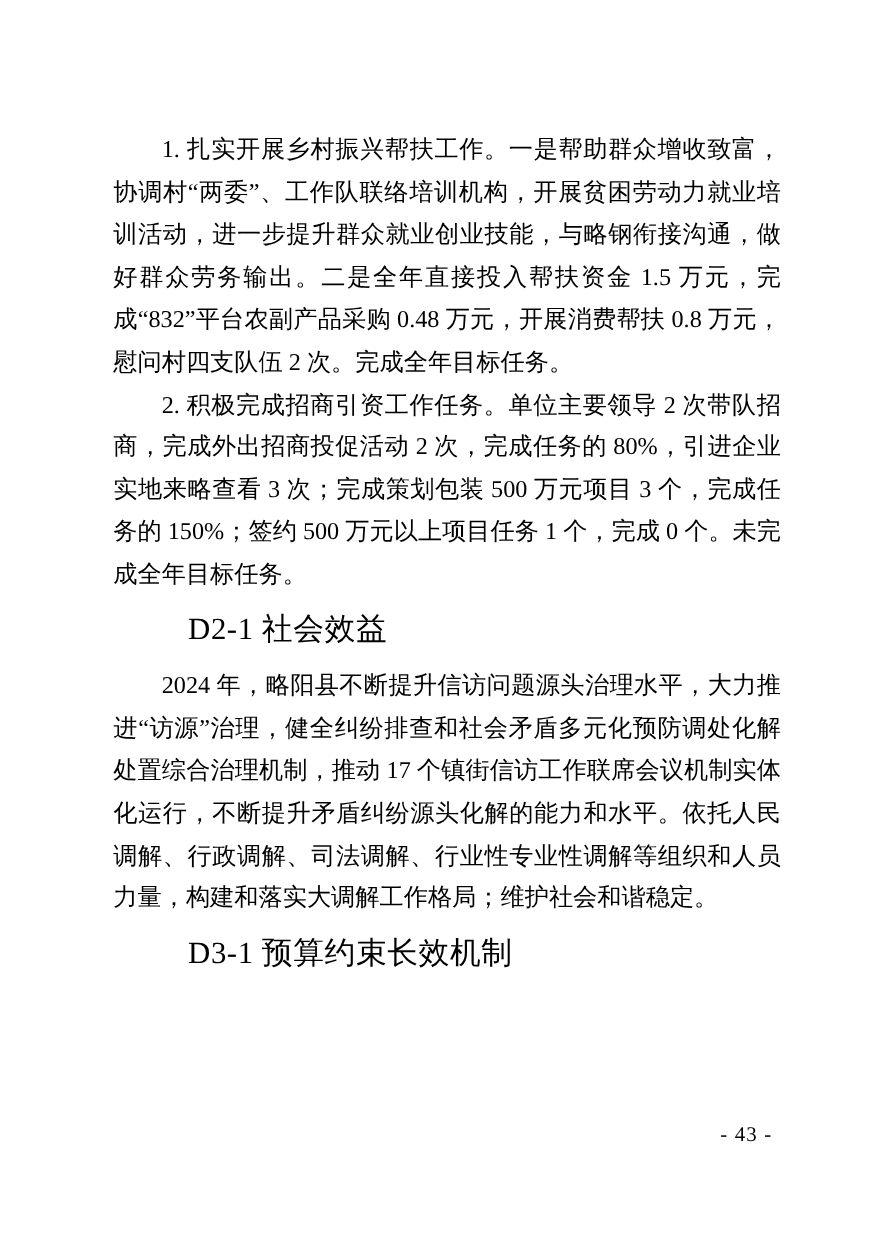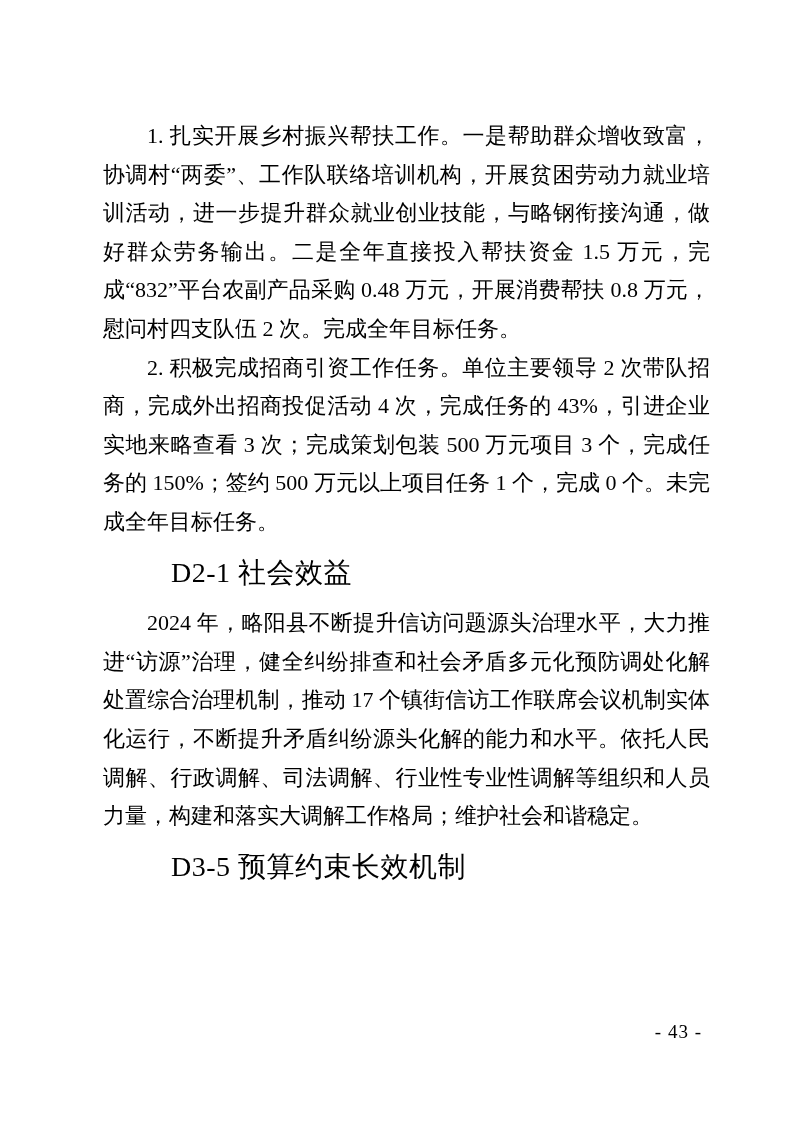--- a/index.html
+++ b/index.html
@@ -48,19 +48,19 @@
     letter-spacing: 1px;
     white-space: pre;
   }
 </style>
 </head>
 <body>
 
 <div class="page">
   <div class="content">
     <p class="para">1. 扎实开展乡村振兴帮扶工作。一是帮助群众增收致富，协调村“两委”、工作队联络培训机构，开展贫困劳动力就业培训活动，进一步提升群众就业创业技能，与略钢衔接沟通，做好群众劳务输出。二是全年直接投入帮扶资金 1.5 万元，完成“832”平台农副产品采购 0.48 万元，开展消费帮扶 0.8 万元，慰问村四支队伍 2 次。完成全年目标任务。</p>
-    <p class="para">2. 积极完成招商引资工作任务。单位主要领导 2 次带队招商，完成外出招商投促活动 4 次，完成任务的 43%，引进企业实地来略查看 3 次；完成策划包装 500 万元项目 3 个，完成任务的 150%；签约 500 万元以上项目任务 1 个，完成 0 个。未完成全年目标任务。</p>
+    <p class="para">2. 积极完成招商引资工作任务。单位主要领导 2 次带队招商，完成外出招商投促活动 2 次，完成任务的 80%，引进企业实地来略查看 3 次；完成策划包装 500 万元项目 3 个，完成任务的 150%；签约 500 万元以上项目任务 1 个，完成 0 个。未完成全年目标任务。</p>
     <h3 class="heading">D2-1 社会效益</h3>
     <p class="para">2024 年，略阳县不断提升信访问题源头治理水平，大力推进“访源”治理，健全纠纷排查和社会矛盾多元化预防调处化解处置综合治理机制，推动 17 个镇街信访工作联席会议机制实体化运行，不断提升矛盾纠纷源头化解的能力和水平。依托人民调解、行政调解、司法调解、行业性专业性调解等组织和人员力量，构建和落实大调解工作格局；维护社会和谐稳定。</p>
-    <h3 class="heading">D3-5 预算约束长效机制</h3>
+    <h3 class="heading">D3-1 预算约束长效机制</h3>
   </div>
   <div class="page-number">- 43 -</div>
 </div>
 
 </body></html>

